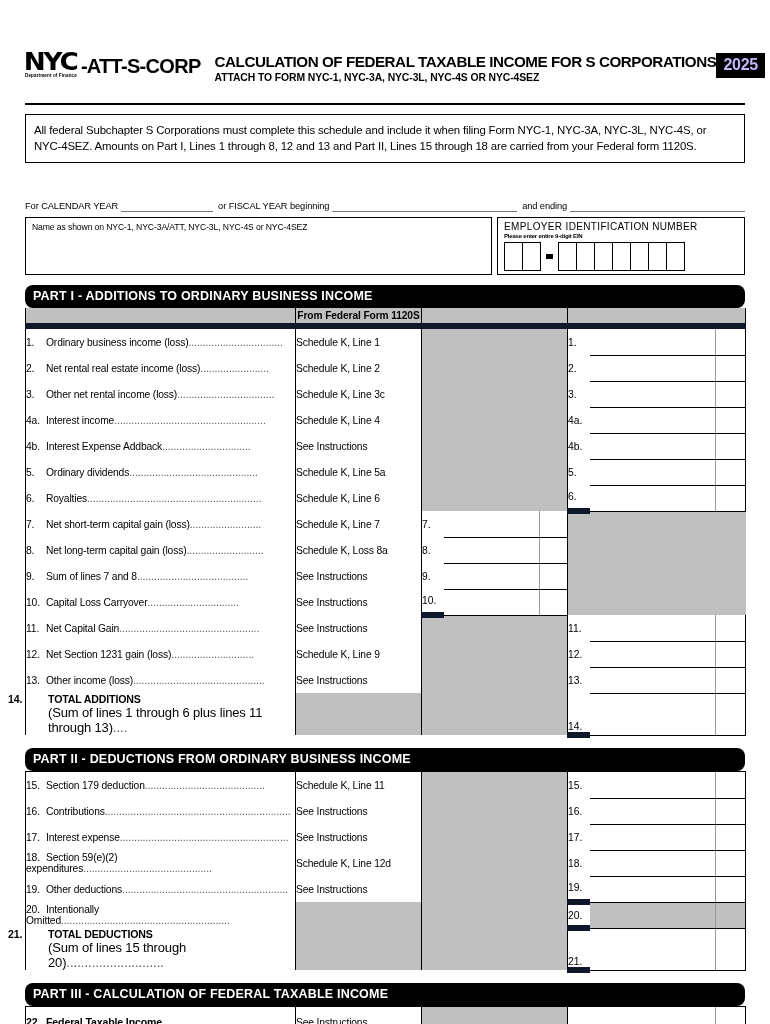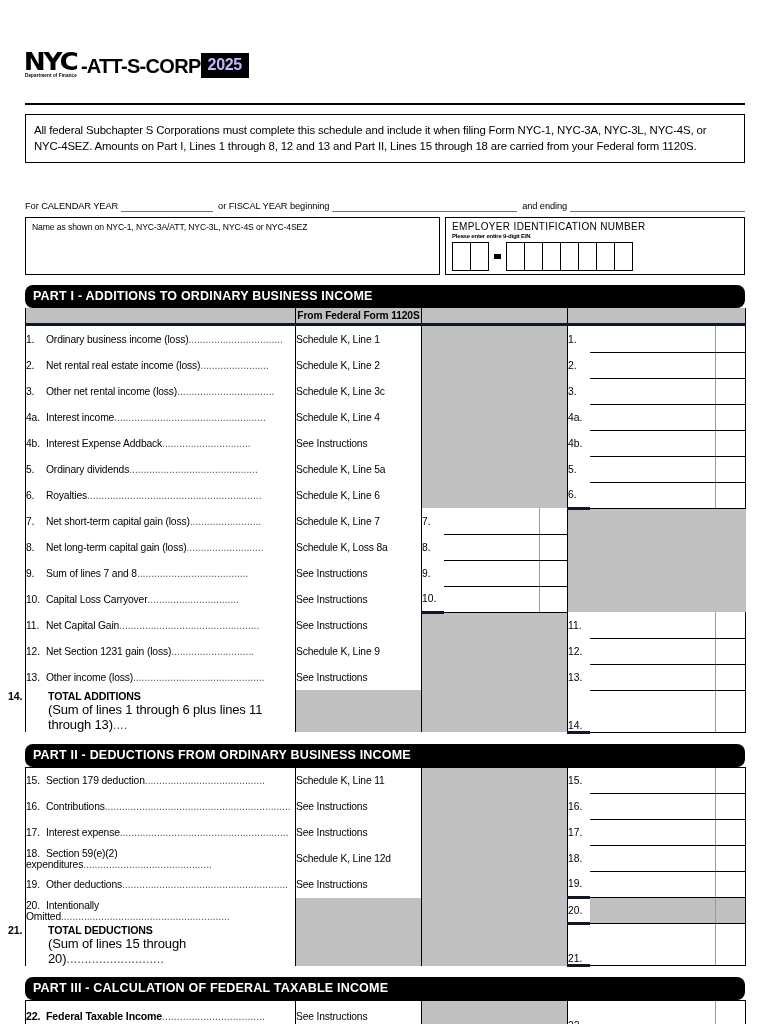--- a/index.html
+++ b/index.html
@@ -35,21 +35,21 @@
 
   
   .yearline{display:flex;align-items:flex-end;font-size:9.3px;margin-top:18px;
             letter-spacing:-.1px;white-space:nowrap;}
   .yearline .lbl{padding-right:3px;padding-bottom:1px;}
   .yearline .rule{border-bottom:1px solid #777;height:11px;}
   .r1{width:92px;} .r2{width:185px;} .r3{width:175px;}
 
   
   .nameein{display:flex;margin-top:5px;}
-  .namebox{border:1px solid #000;width:415px;height:58px;box-sizing:border-box;
+  .namebox{border:1px solid #000;width:467px;height:58px;box-sizing:border-box;
            padding:4px 6px;font-size:8.6px;letter-spacing:-.1px;}
   .einbox{border:1px solid #000;margin-left:5px;flex:1 1 auto;height:58px;
           box-sizing:border-box;padding:3px 6px 0 6px;}
   .ein-t{font-size:10px;letter-spacing:.35px;}
   .ein-s{font-size:6px;font-weight:bold;letter-spacing:-.2px;margin-top:1px;}
   .ein-cells{display:flex;align-items:center;margin-top:3px;}
   .cellgrp{display:flex;border:1px solid #000;height:27px;}
   .cellgrp i{display:block;width:17px;border-right:1px solid #000;height:100%;}
   .cellgrp i:last-child{border-right:none;}
   .ein-dash{width:7px;height:5px;background:#000;margin:0 5px;}
@@ -78,21 +78,21 @@
                    background:#c0c0c0;letter-spacing:-.1px;}
 
   .desc{padding:3px 4px 3px 2px;height:26px;border-left:1px solid #000;
         position:relative;letter-spacing:-.15px;}
   .desc .num{display:inline-block;width:20px;}
   .leader{color:#555;letter-spacing:0px;}
   .src{text-align:left;padding-left:11px;border-left:1px solid #000;
        border-right:1px solid #000;letter-spacing:-.15px;}
 
   .gray{background:#c0c0c0;}
-  .bdB{border-bottom:3px solid #0f172a;}
+  .bdB{border-bottom:6px solid #0f172a;}
   .bdT{border-top:1px solid #000;}
   .lineno{font-size:10.2px;padding-left:2px;vertical-align:bottom;padding-bottom:1px;
           border-left:1px solid #000;}
   .amt{border-bottom:1px solid #000;border-left:0;}
   .cents{border-left:1px solid #999;border-bottom:1px solid #000;
          border-right:1px solid #000;}
   .tot1{font-weight:bold;font-size:10.6px;padding-left:22px;}
   .tot2{font-weight:normal;font-size:13px;padding-left:22px;}
 
   .botrule{border-bottom:2.5px solid #000;width:720px;margin-top:0px;}
@@ -102,20 +102,24 @@
 
 <div class="page">
 
   <div class="hdr">
     <div class="logo-wrap">
       <div class="logo-block">
         <div class="nyc-logo">NYC</div>
         <div class="nyc-sub">Department of Finance</div>
       </div>
       <div class="att-corp">-ATT-S-CORP</div>
+    </div>
+    <div class="title-block">
+      <div class="title-main">CALCULATION OF FEDERAL TAXABLE INCOME FOR S CORPORATIONS</div>
+      <div class="title-sub">ATTACH TO FORM NYC-1, NYC-3A, NYC-3L, NYC-4S OR NYC-4SEZ</div>
     </div>
     <div class="year-badge">2025</div>
   </div>
   <div class="hdr-rule"></div>
 
   <div class="instr">All federal Subchapter S Corporations must complete this schedule and include it when filing Form NYC-1, NYC-3A, NYC-3L, NYC-4S, or NYC-4SEZ.  Amounts on Part I, Lines 1 through 8, 12 and 13 and Part II, Lines 15 through 18 are carried from your Federal form 1120S.</div>
 
   <div class="yearline">
     <span class="lbl">For CALENDAR YEAR</span>
     <span class="rule r1"></span>

